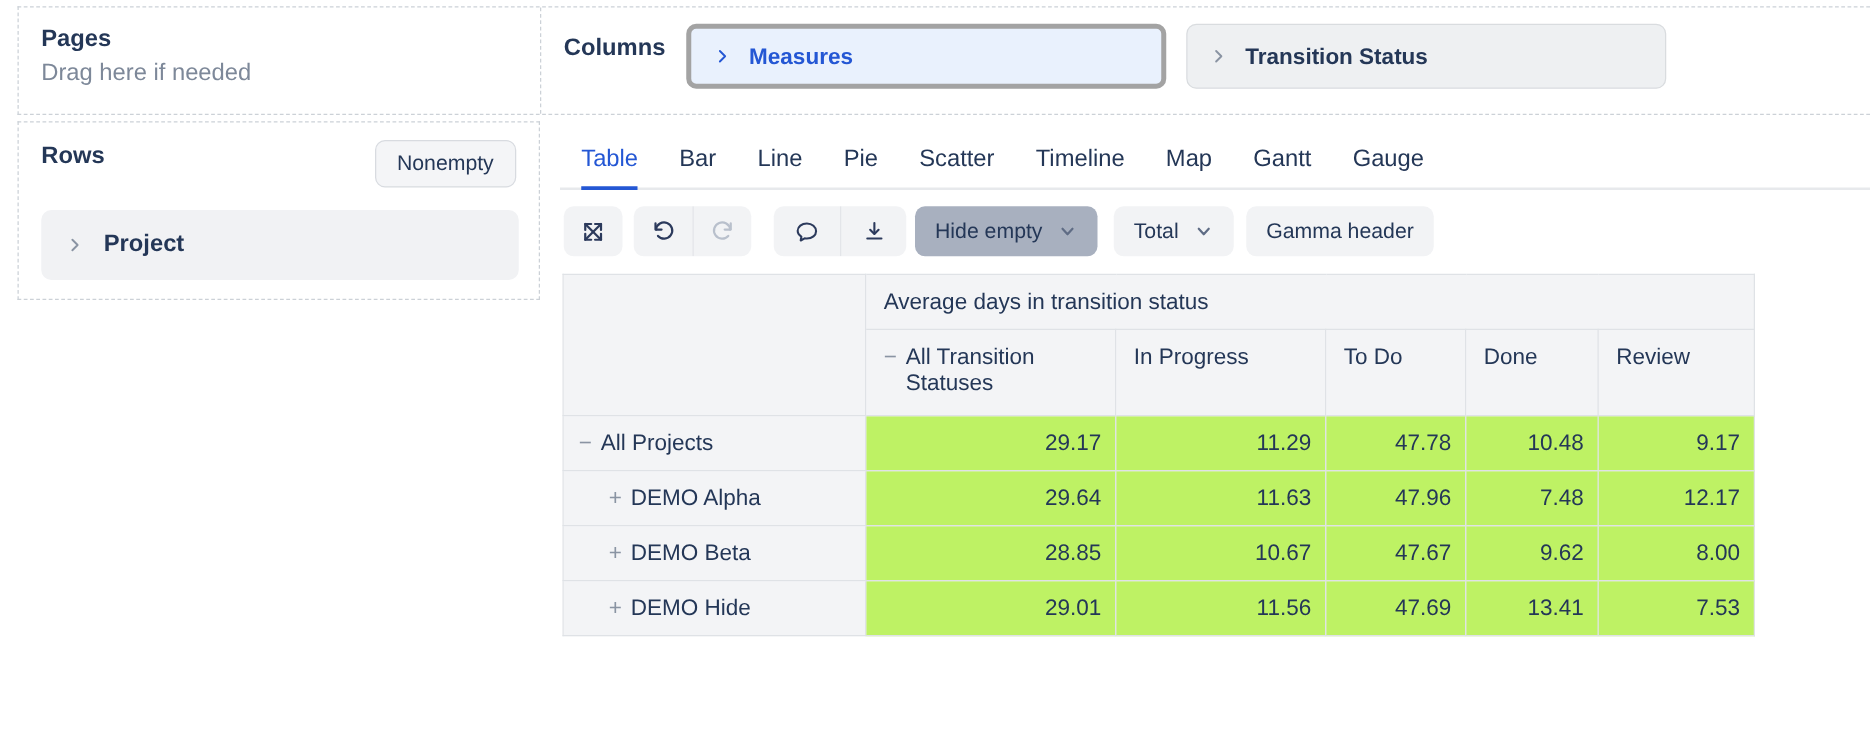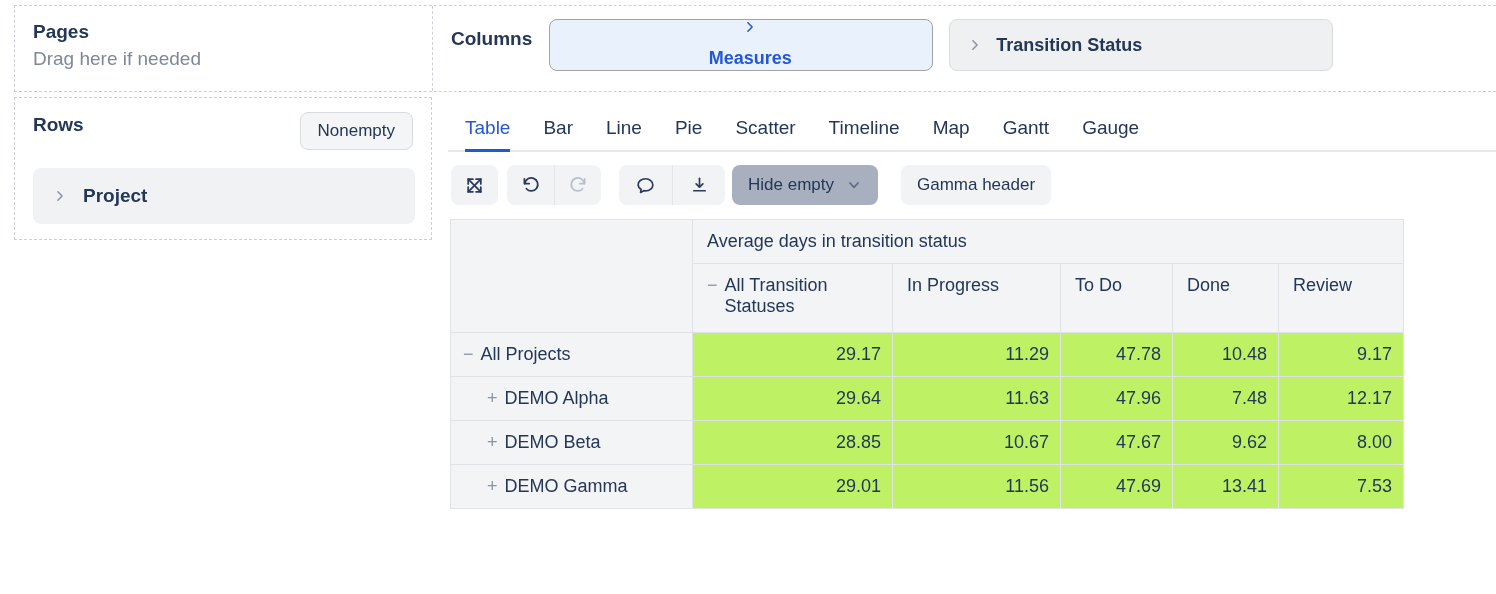--- a/index.html
+++ b/index.html
@@ -12,21 +12,21 @@
     border-top:1px dashed #ccd1d7; border-bottom:1px dashed #ccd1d7; border-left:1px dashed #ccd1d7;
     display:flex; }
   .pages-section { width:418px; border-right:1px dashed #ccd1d7; padding:13px 18px; }
   .panel-title { font-size:19px; font-weight:700; color:#243757; line-height:1.35; }
   .panel-hint { font-size:19px; color:#7d8899; line-height:1.45; }
   .columns-section { flex:1; display:flex; align-items:flex-start; padding:13px 0 0 18px; }
   .columns-label { font-size:19px; font-weight:600; margin-top:9px; margin-right:17px; }
   .chip-row { display:flex; gap:16px; }
   .dim-chip { width:384px; height:52px; border-radius:8px; display:flex; align-items:center;
     padding-left:18px; gap:14px; font-size:18px; font-weight:600; cursor:pointer; }
-  .dim-chip.active { background:#e9f1fd; border:1px solid #a3a3a3; color:#2457d4;flex-direction:column; }
+  .dim-chip.active { background:#e9f1fd; border:4px solid #a3a3a3; color:#2457d4; }
   .dim-chip.inactive { background:#eef0f2; border:1px solid #d9dcdf; color:#243757; }
   .dim-chip.inactive .chev { color:#8a94a3; }
   .chev { display:flex; align-items:center; }
 
   
   .rows-panel { left:14px; top:97px; width:418px; height:143px;
     border:1px dashed #ccd1d7; padding:14px 18px; }
   .rows-head { display:flex; justify-content:space-between; align-items:flex-start; }
   .nonempty-btn { background:#f4f5f7; border:1px solid #d8dbe0; border-radius:8px;
     height:38px; padding:12px 17px; font-size:17px; color:#243757; display:flex; align-items:center;
@@ -175,20 +175,28 @@
   <div class="sp7"></div>
   <button class="tb-label-btn dark">
     <span>Hide empty</span>
     <span class="dd">
         <svg width="16" height="16" viewBox="0 0 20 20" fill="none" stroke="currentColor" stroke-width="2.2" stroke-linecap="round" stroke-linejoin="round">
           <polyline points="5,7.5 10,13 15,7.5"></polyline>
         </svg>
       </span>
   </button>
   <div class="sp13"></div>
+  <button class="tb-label-btn">
+    <span>Total</span>
+    <span class="dd">
+        <svg width="16" height="16" viewBox="0 0 20 20" fill="none" stroke="currentColor" stroke-width="2.2" stroke-linecap="round" stroke-linejoin="round">
+          <polyline points="5,7.5 10,13 15,7.5"></polyline>
+        </svg>
+      </span>
+  </button>
   <div class="sp10"></div>
   <button class="tb-label-btn">
     <span>Gamma header</span>
   </button>
 </div>
 
 <div class="abs pivot-wrap">
   <table class="pivot">
     <colgroup>
         <col style="width: 242px;">
@@ -269,21 +277,21 @@
           <td class="num">28.85</td>
           <td class="num">10.67</td>
           <td class="num">47.67</td>
           <td class="num">9.62</td>
           <td class="num">8.00</td>
         </tr>
         <tr>
           <td class="row-label child">
             <div class="head-flex">
               <span class="marker">+</span>
-              <span>DEMO Gamma</span>
+              <span>DEMO Hide</span>
             </div>
           </td>
           <td class="num">29.01</td>
           <td class="num">11.56</td>
           <td class="num">47.69</td>
           <td class="num">13.41</td>
           <td class="num">7.53</td>
         </tr>
       </tbody>
   </table>

